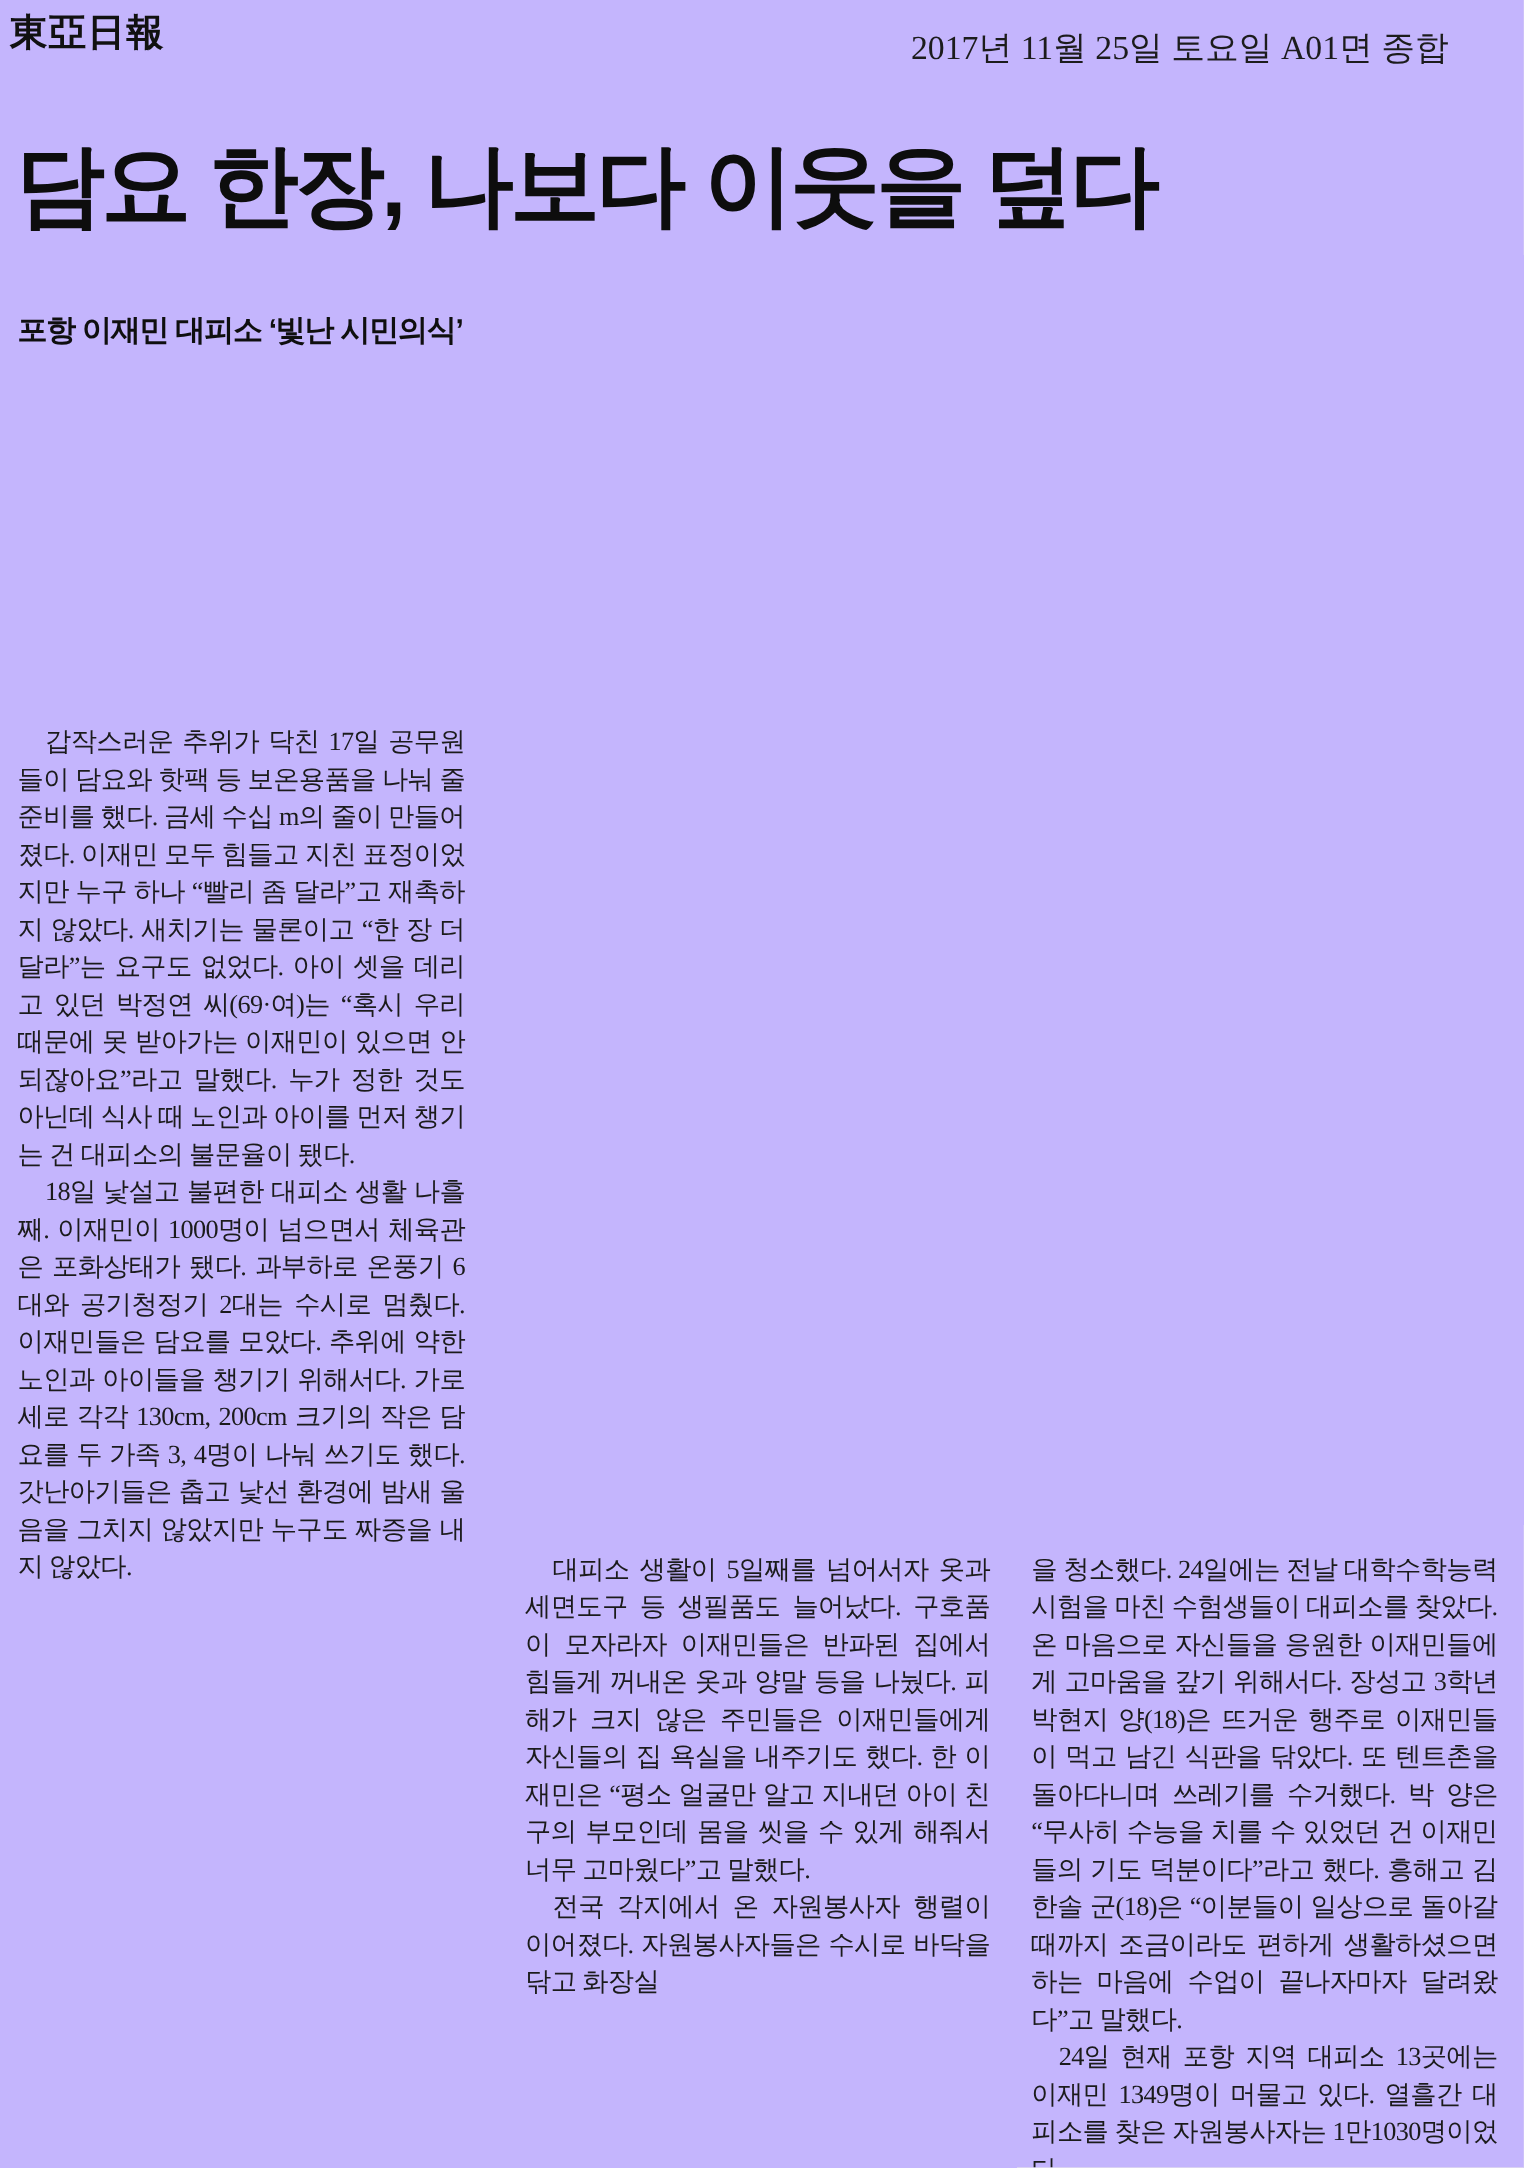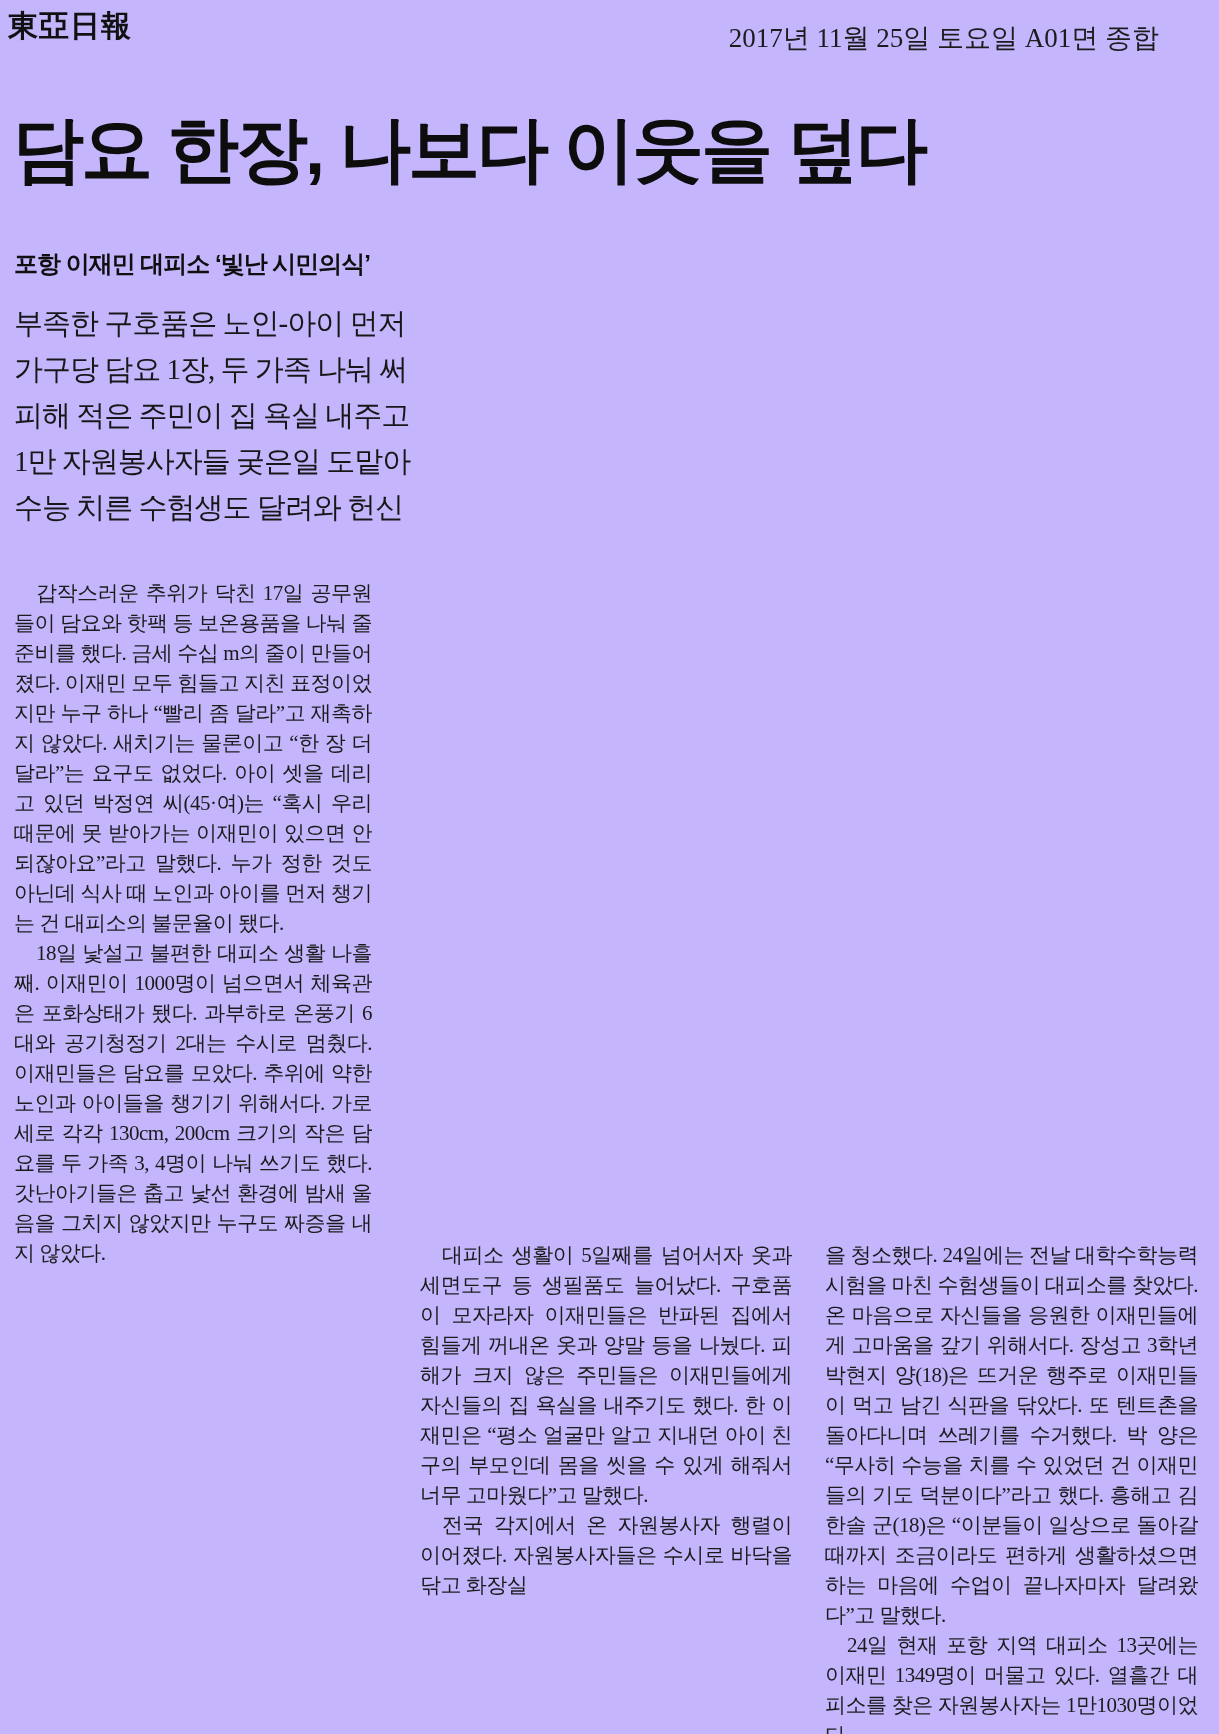--- a/index.html
+++ b/index.html
@@ -63,30 +63,23 @@
 <div class="page">
 
   <div class="masthead-logo">東亞日報</div>
 
   <div class="dateline">2017년 11월 25일 토요일 A01면 종합</div>
 
   <h1 class="headline">담요 한장, 나보다 이웃을 덮다</h1>
 
   <div class="subhead">포항 이재민 대피소 ‘빛난 시민의식’</div>
 
-  <div class="summary">
-    <div class="summary-line">부족한 구호품은 노인-아이 먼저</div>
-    <div class="summary-line">가구당 담요 1장, 두 가족 나눠 써</div>
-    <div class="summary-line">피해 적은 주민이 집 욕실 내주고</div>
-    <div class="summary-line">1만 자원봉사자들 궂은일 도맡아</div>
-    <div class="summary-line">수능 치른 수험생도 달려와 헌신</div>
-  </div>
 
   <div class="col col-left">
-    <p class="indent">갑작스러운 추위가 닥친 17일 공무원들이 담요와 핫팩 등 보온용품을 나눠 줄 준비를 했다. 금세 수십 m의 줄이 만들어졌다. 이재민 모두 힘들고 지친 표정이었지만 누구 하나 “빨리 좀 달라”고 재촉하지 않았다. 새치기는 물론이고 “한 장 더 달라”는 요구도 없었다. 아이 셋을 데리고 있던 박정연 씨(45·여)는 “혹시 우리 때문에 못 받아가는 이재민이 있으면 안 되잖아요”라고 말했다. 누가 정한 것도 아닌데 식사 때 노인과 아이를 먼저 챙기는 건 대피소의 불문율이 됐다.</p>
+    <p class="indent">갑작스러운 추위가 닥친 17일 공무원들이 담요와 핫팩 등 보온용품을 나눠 줄 준비를 했다. 금세 수십 m의 줄이 만들어졌다. 이재민 모두 힘들고 지친 표정이었지만 누구 하나 “빨리 좀 달라”고 재촉하지 않았다. 새치기는 물론이고 “한 장 더 달라”는 요구도 없었다. 아이 셋을 데리고 있던 박정연 씨(69·여)는 “혹시 우리 때문에 못 받아가는 이재민이 있으면 안 되잖아요”라고 말했다. 누가 정한 것도 아닌데 식사 때 노인과 아이를 먼저 챙기는 건 대피소의 불문율이 됐다.</p>
     <p class="indent">18일 낯설고 불편한 대피소 생활 나흘째. 이재민이 1000명이 넘으면서 체육관은 포화상태가 됐다. 과부하로 온풍기 6대와 공기청정기 2대는 수시로 멈췄다. 이재민들은 담요를 모았다. 추위에 약한 노인과 아이들을 챙기기 위해서다. 가로세로 각각 130cm, 200cm 크기의 작은 담요를 두 가족 3, 4명이 나눠 쓰기도 했다. 갓난아기들은 춥고 낯선 환경에 밤새 울음을 그치지 않았지만 누구도 짜증을 내지 않았다.</p>
   </div>
 
   <div class="col col-middle">
     <p class="indent">대피소 생활이 5일째를 넘어서자 옷과 세면도구 등 생필품도 늘어났다. 구호품이 모자라자 이재민들은 반파된 집에서 힘들게 꺼내온 옷과 양말 등을 나눴다. 피해가 크지 않은 주민들은 이재민들에게 자신들의 집 욕실을 내주기도 했다. 한 이재민은 “평소 얼굴만 알고 지내던 아이 친구의 부모인데 몸을 씻을 수 있게 해줘서 너무 고마웠다”고 말했다.</p>
     <p class="indent">전국 각지에서 온 자원봉사자 행렬이 이어졌다. 자원봉사자들은 수시로 바닥을 닦고 화장실</p>
   </div>
 
   <div class="col col-right">
     <p>을 청소했다. 24일에는 전날 대학수학능력시험을 마친 수험생들이 대피소를 찾았다. 온 마음으로 자신들을 응원한 이재민들에게 고마움을 갚기 위해서다. 장성고 3학년 박현지 양(18)은 뜨거운 행주로 이재민들이 먹고 남긴 식판을 닦았다. 또 텐트촌을 돌아다니며 쓰레기를 수거했다. 박 양은 “무사히 수능을 치를 수 있었던 건 이재민들의 기도 덕분이다”라고 했다. 흥해고 김한솔 군(18)은 “이분들이 일상으로 돌아갈 때까지 조금이라도 편하게 생활하셨으면 하는 마음에 수업이 끝나자마자 달려왔다”고 말했다.</p>

